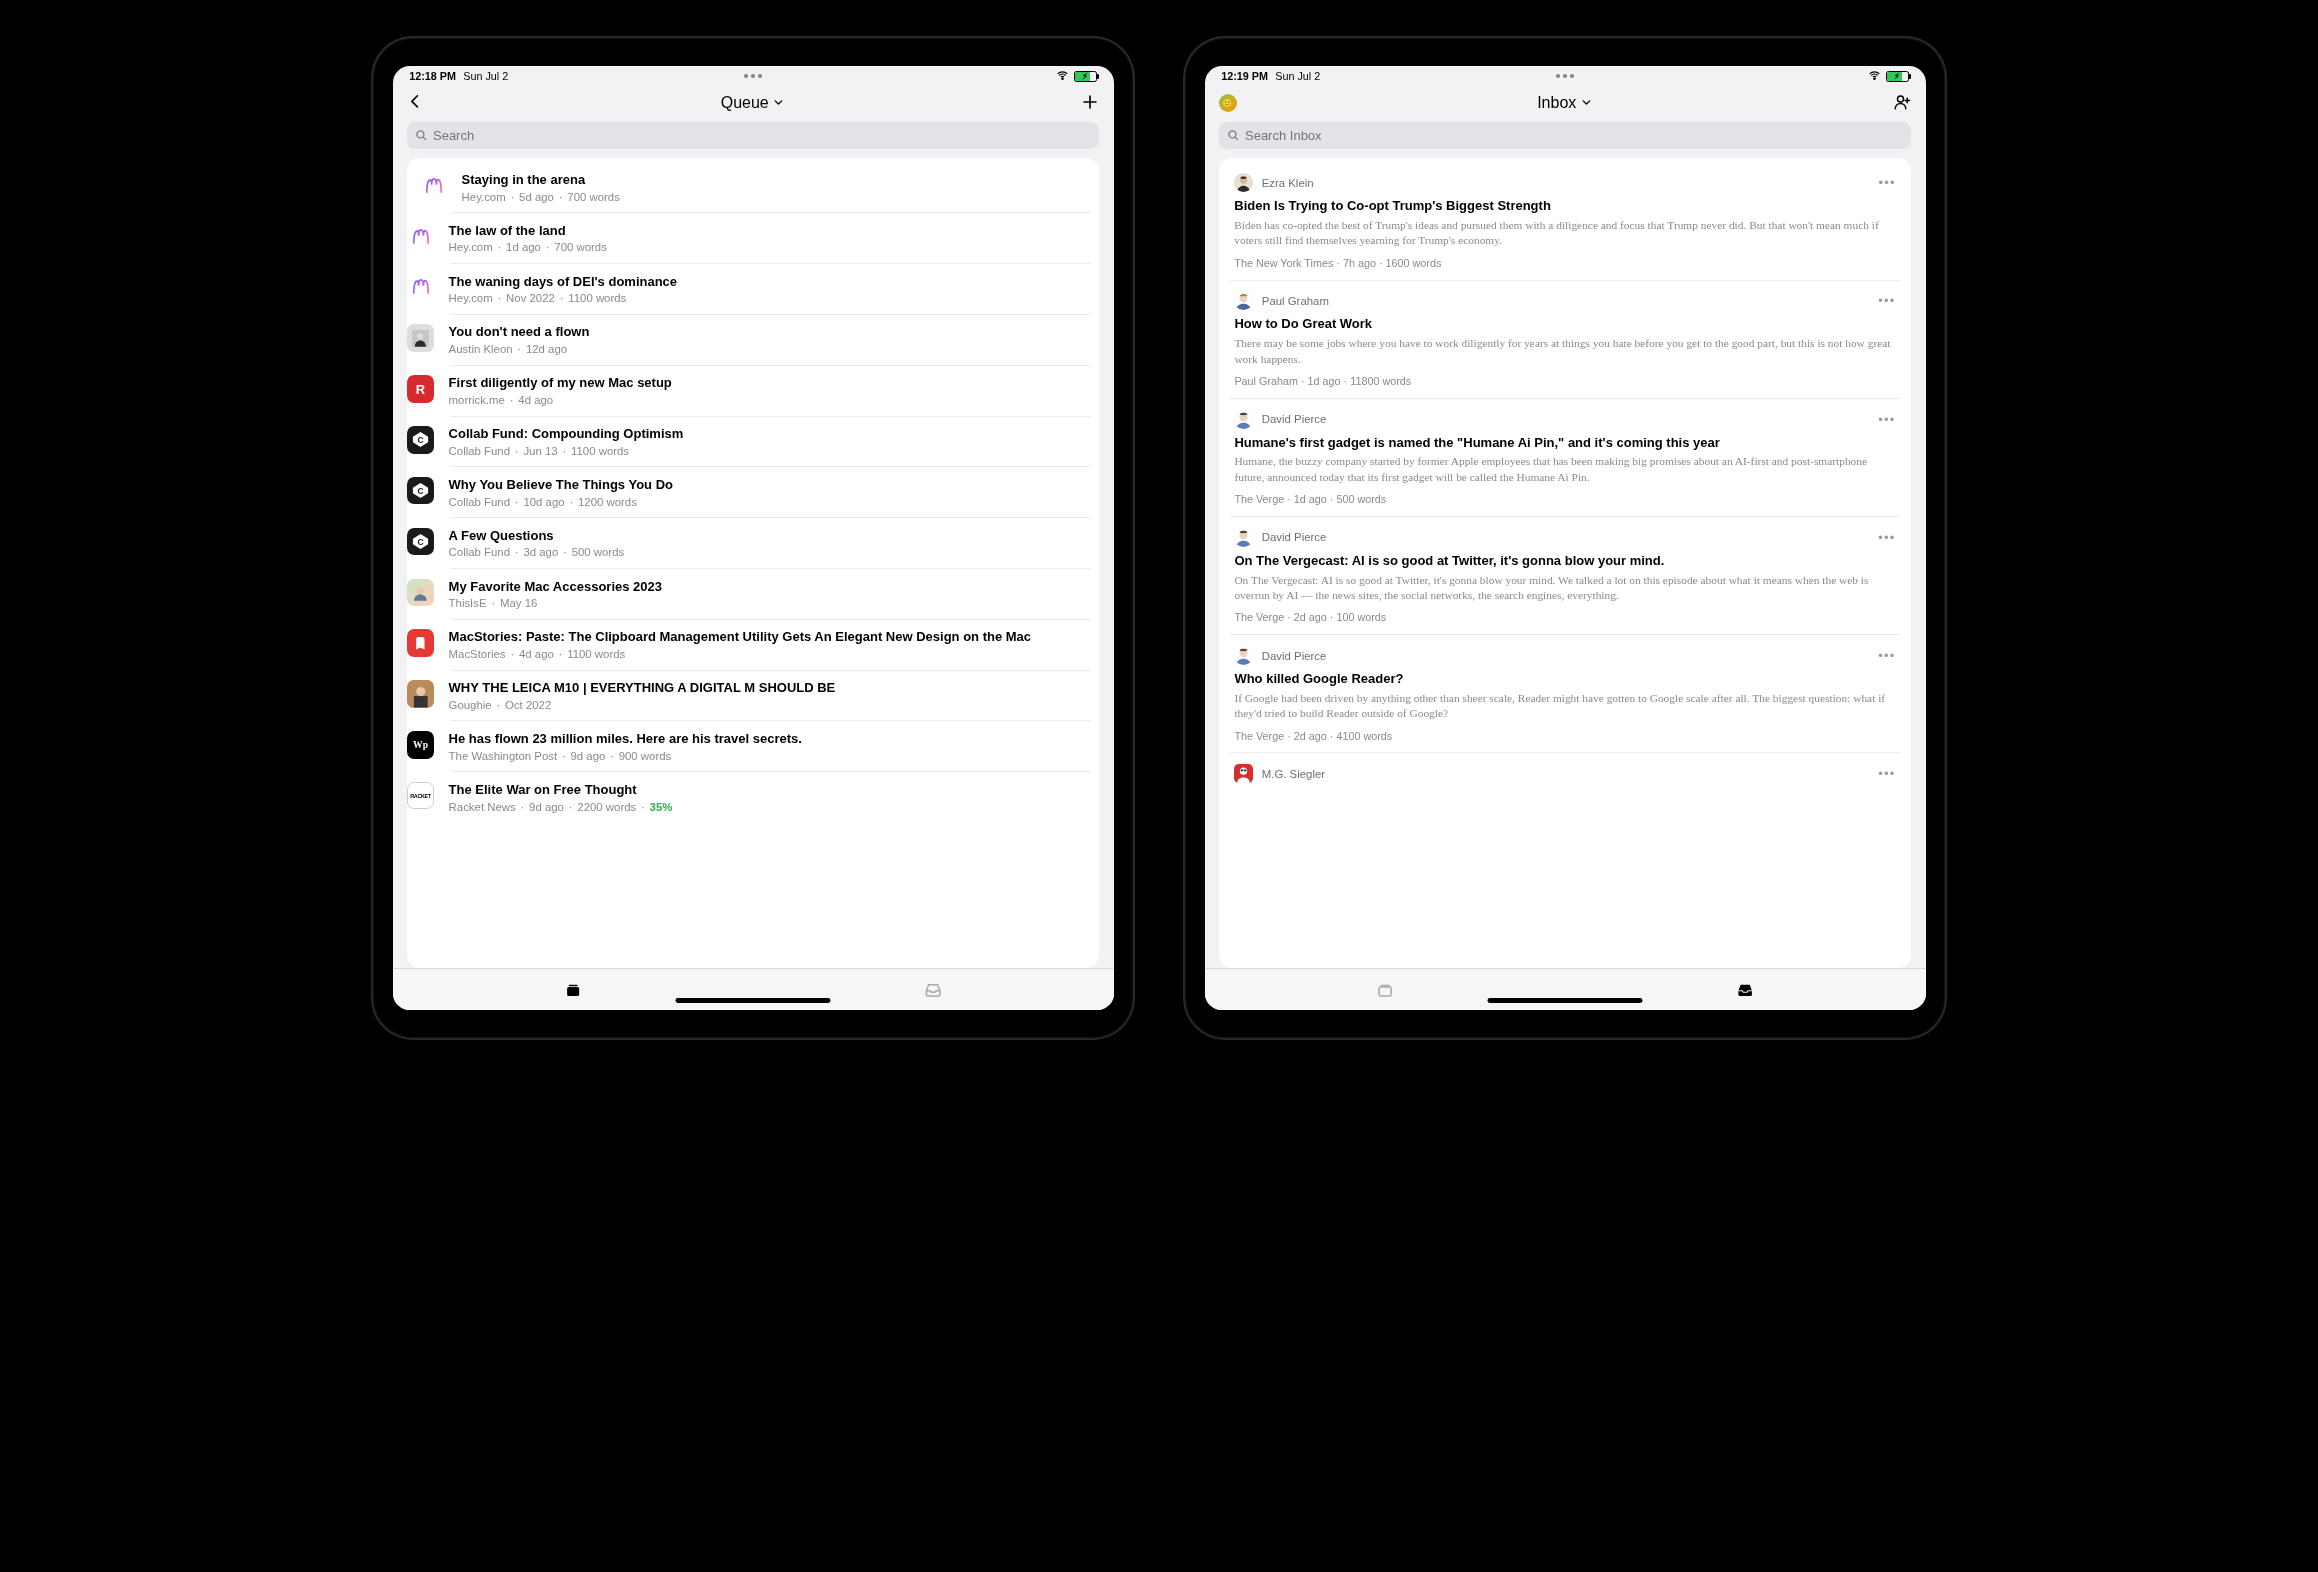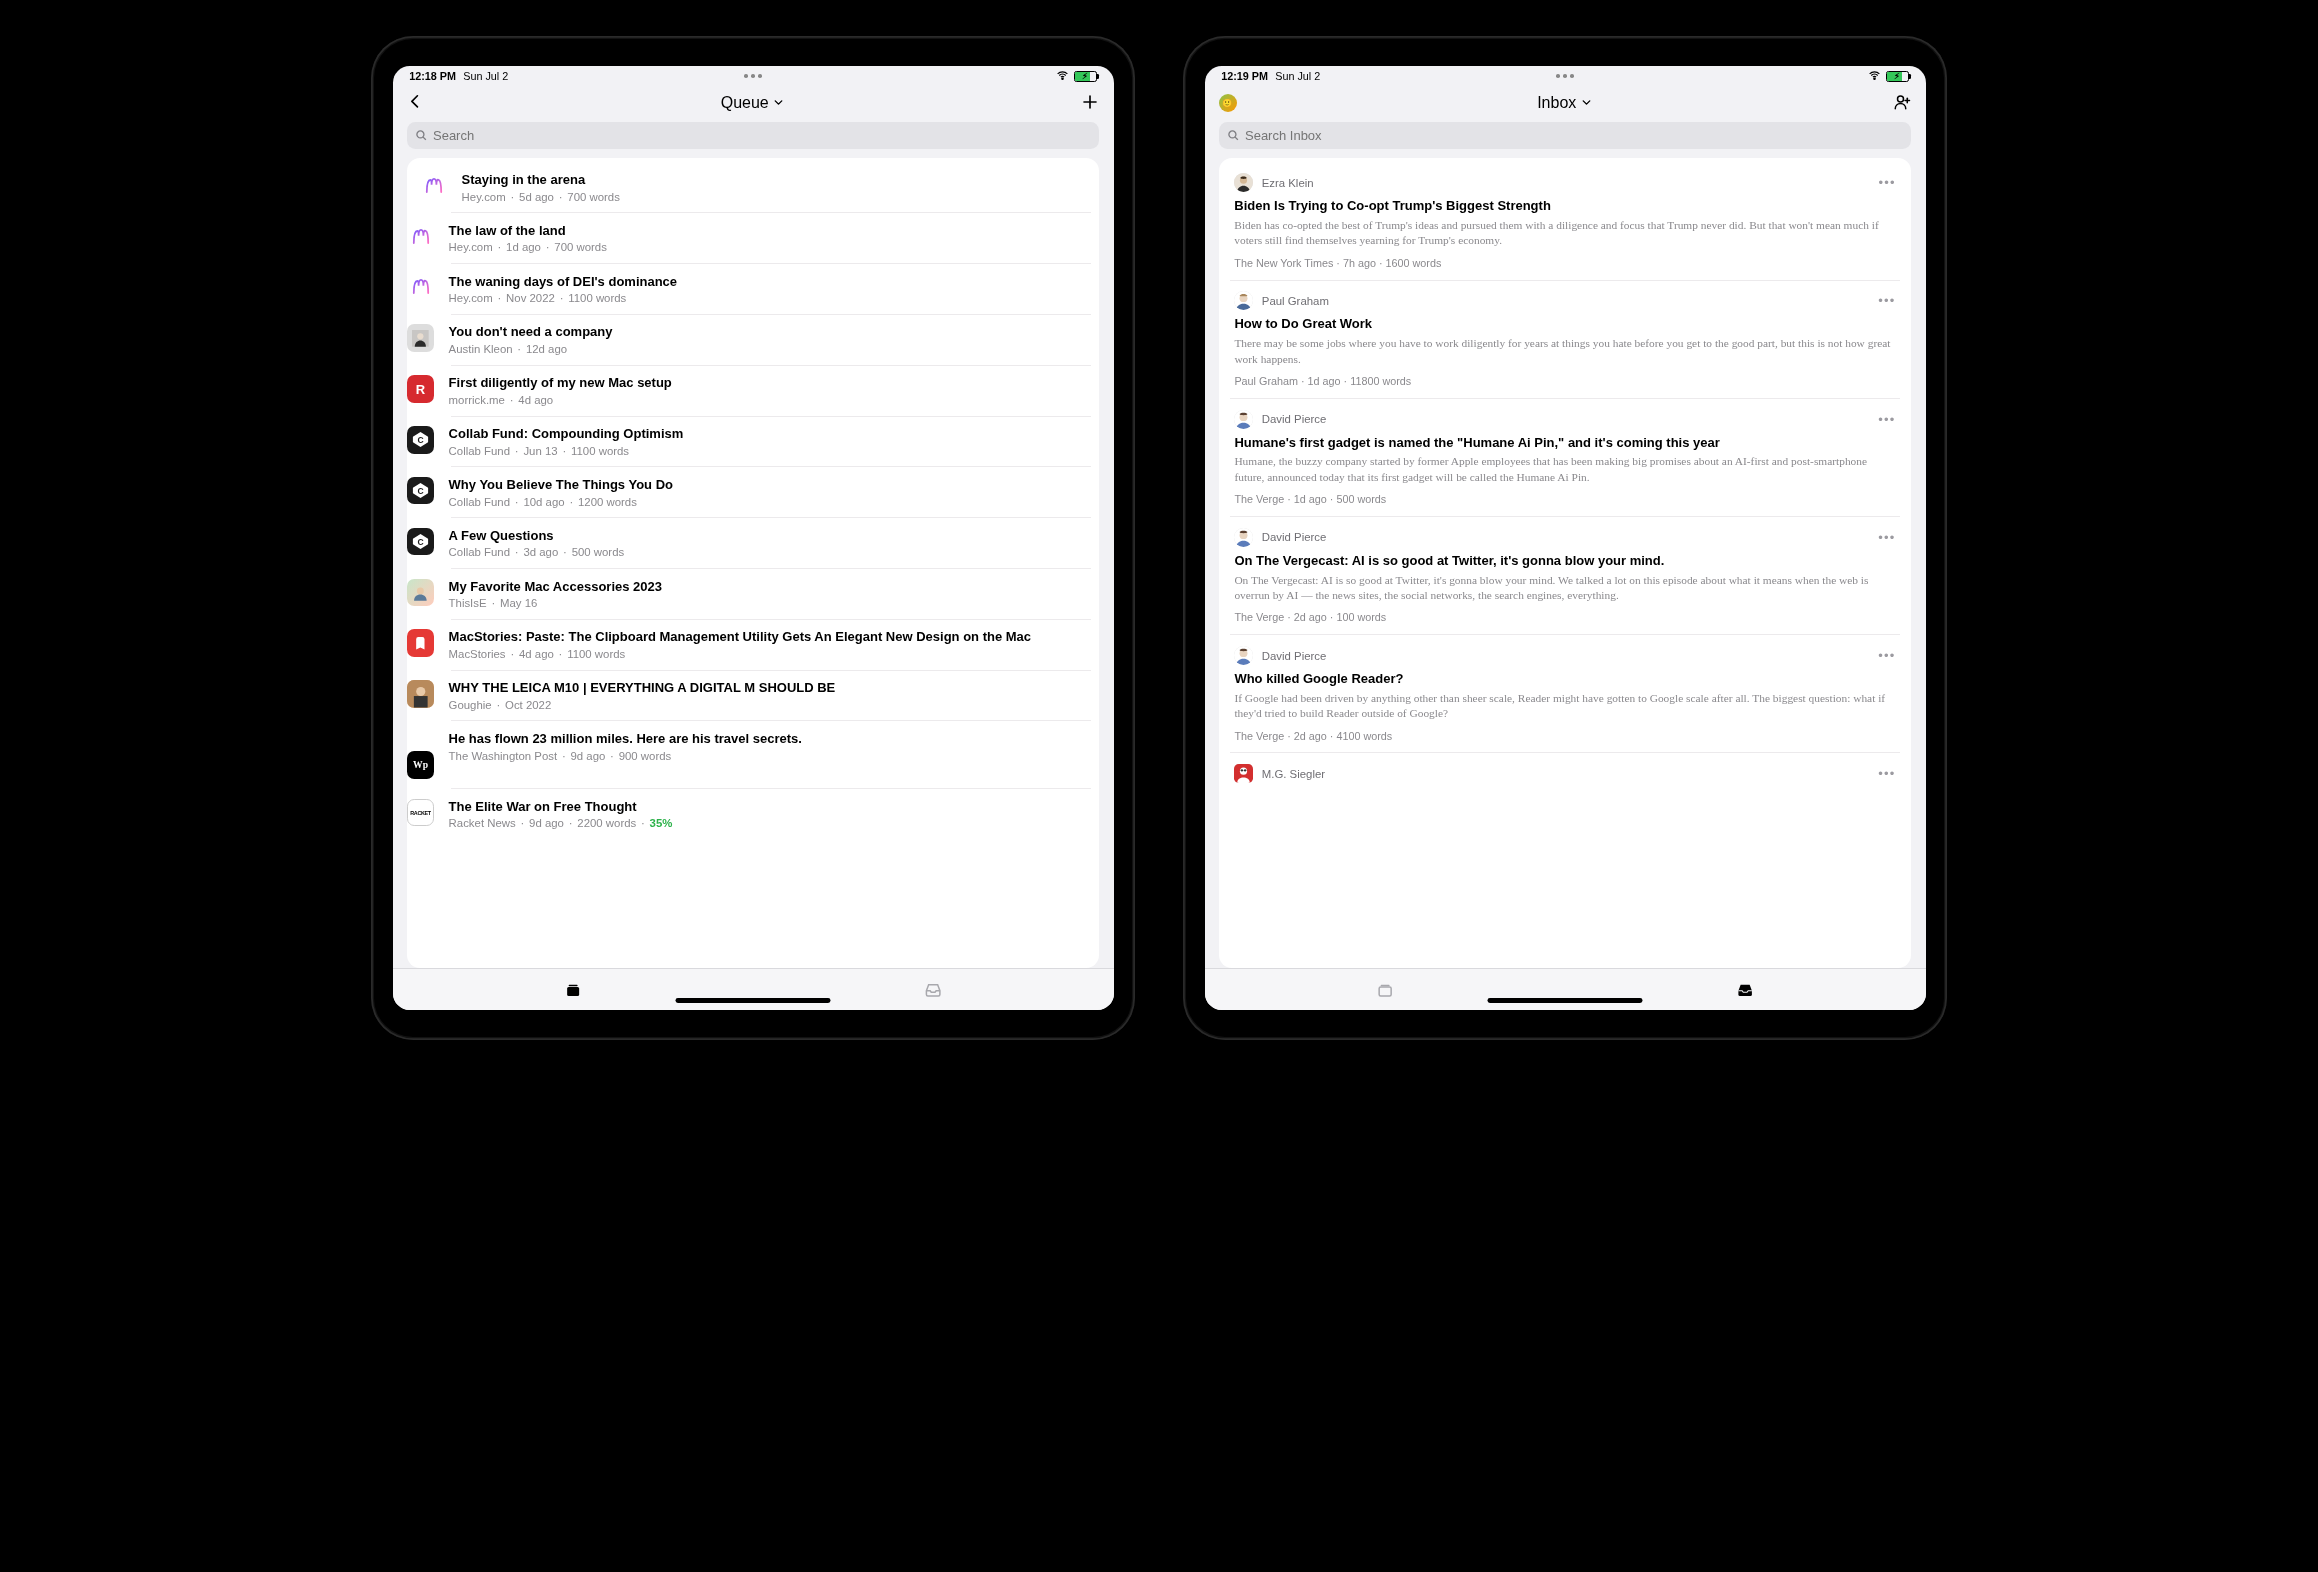--- a/index.html
+++ b/index.html
@@ -292,21 +292,21 @@
             <div class="q-icon-col">
               <div class="q-icon" style="background: rgb(221, 221, 221);">
                 <svg class="person-svg" viewBox="0 0 24 24" width="27.5" height="27.5">
                   <rect width="24" height="24" fill="#c8c6c4"></rect>
                   <circle cx="12" cy="9" r="4.5" fill="#e8dccf"></circle>
                   <path d="M4 24c0-6 4-9 8-9s8 3 8 9" fill="#2b2b2b"></path>
                 </svg>
               </div>
             </div>
             <div class="q-body">
-              <div class="q-title">You don't need a company</div>
+              <div class="q-title">You don't need a flown</div>
               <div class="q-meta">
                 <span>Austin Kleon</span>
                 <span class="sep"></span>
                 <span>12d ago</span>
               </div>
             </div>
           </div>
           <div class="queue-item">
             <div class="q-icon-col">
               <div class="q-icon" style="background: rgb(214, 42, 47);">R</div>
@@ -431,21 +431,21 @@
               <div class="q-title">WHY THE LEICA M10 | EVERYTHING A DIGITAL M SHOULD BE</div>
               <div class="q-meta">
                 <span>Goughie</span>
                 <span class="sep"></span>
                 <span>Oct 2022</span>
               </div>
             </div>
           </div>
           <div class="queue-item">
             <div class="q-icon-col">
-              <div class="q-icon" style="background: rgb(0, 0, 0); margin-top: 20px;">
+              <div class="q-icon" style="background: rgb(0, 0, 0);">
                 <span style="font-family:Georgia,serif;font-size:9.6px;color:#fff;font-weight:700">Wp</span>
               </div>
             </div>
             <div class="q-body">
               <div class="q-title">He has flown 23 million miles. Here are his travel secrets.</div>
               <div class="q-meta">
                 <span>The Washington Post</span>
                 <span class="sep"></span>
                 <span>9d ago</span>
                 <span class="sep"></span>

